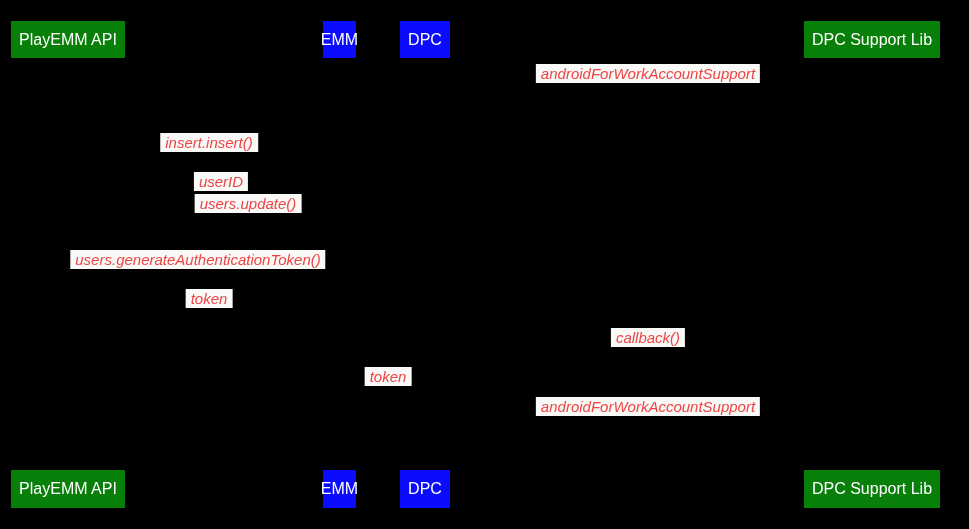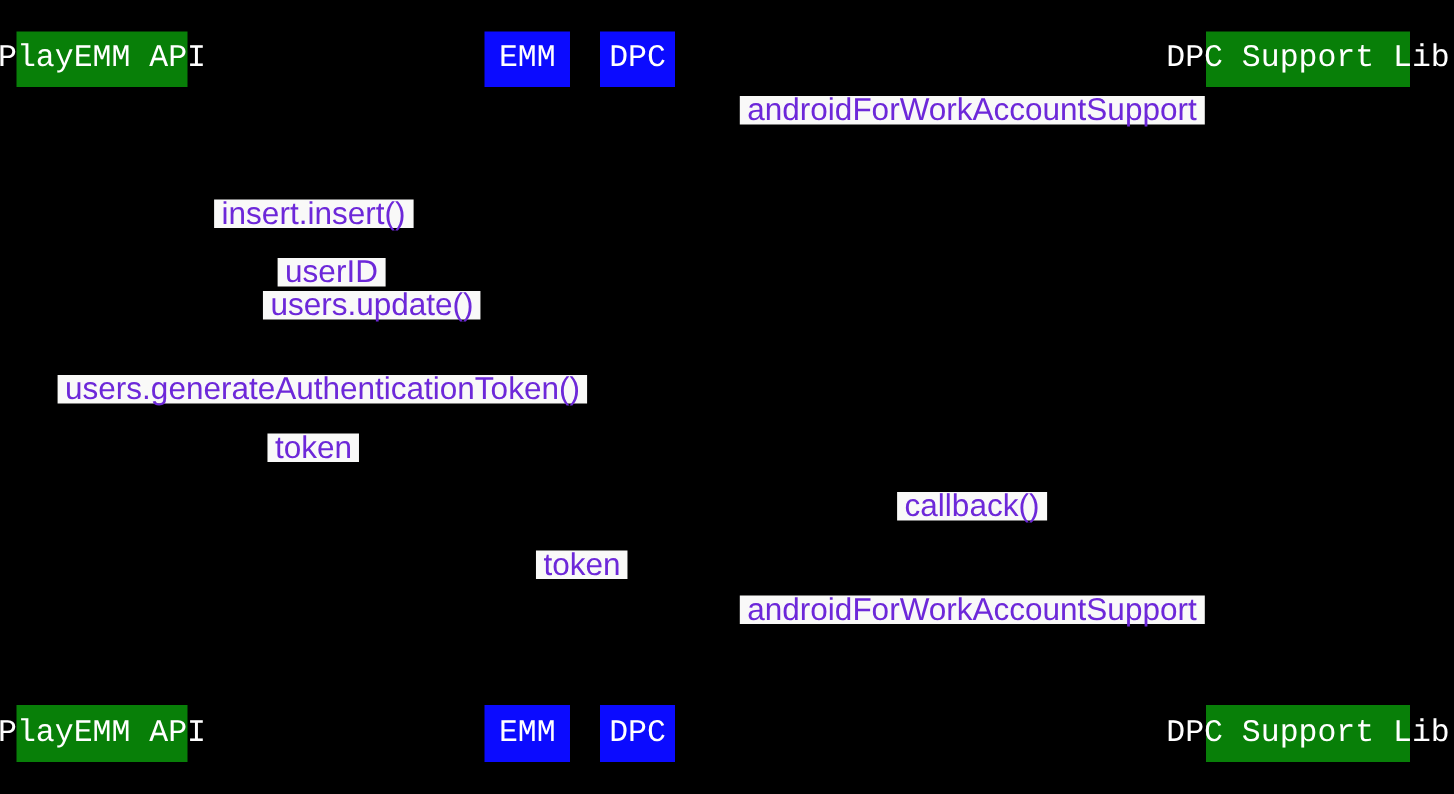--- a/index.html
+++ b/index.html
@@ -15,48 +15,48 @@
     overflow: hidden;
     font-family: "Liberation Sans", sans-serif;
   }
   .actor {
     position: absolute;
     height: 37px;
     display: flex;
     align-items: center;
     justify-content: center;
     color: #fff;
-    font-size: 21px;
+    font-size: 16px;
     white-space: nowrap;
-    font-family: Liberation Mono, monospace;
   }
   .actor.top { top: 21px; }
   .actor.bottom { top: 470px; height: 38px; }
   .actor.playemm { left: 11px;  width: 114px; }
-  .actor.emm     { left: 323px; width: 57px;  }
+  .actor.emm     { left: 323px; width: 33px;  }
   .actor.dpc     { left: 400px; width: 50px;  }
   .actor.dpcsl   { left: 804px; width: 136px; text-align: right; }
   .msg {
     position: absolute;
     transform: translateX(-50%);
     background: #f9f9f8;
-    color: #6d28d9;
-    font-size: 21px;
+    color: #ef4444;
+    font-size: 15px;
     line-height: 19px;
     padding: 0 5px;
     white-space: nowrap;
     text-align: center;
+    font-style: italic;
   }
   .msg span { display: block; }
   
   .msg-ensure   { left: 648px; top: 64px;  }
   .msg-insert   { left: 209px; top: 133px; }
   .msg-userid   { left: 221px; top: 172px; }
   .msg-update   { left: 209px; top: 194px; margin-left: 39px; }
-  .msg-gentoken { left: 215px; top: 250px; }
+  .msg-gentoken { left: 198px; top: 250px; }
   .msg-token1   { left: 209px; top: 289px; }
   .msg-callback { left: 648px; top: 328px; }
   .msg-token2   { left: 388px; top: 367px; }
   .msg-add      { left: 648px; top: 397px; }
 </style>
 </head>
 <body>
 
 <div class="stage">
 

